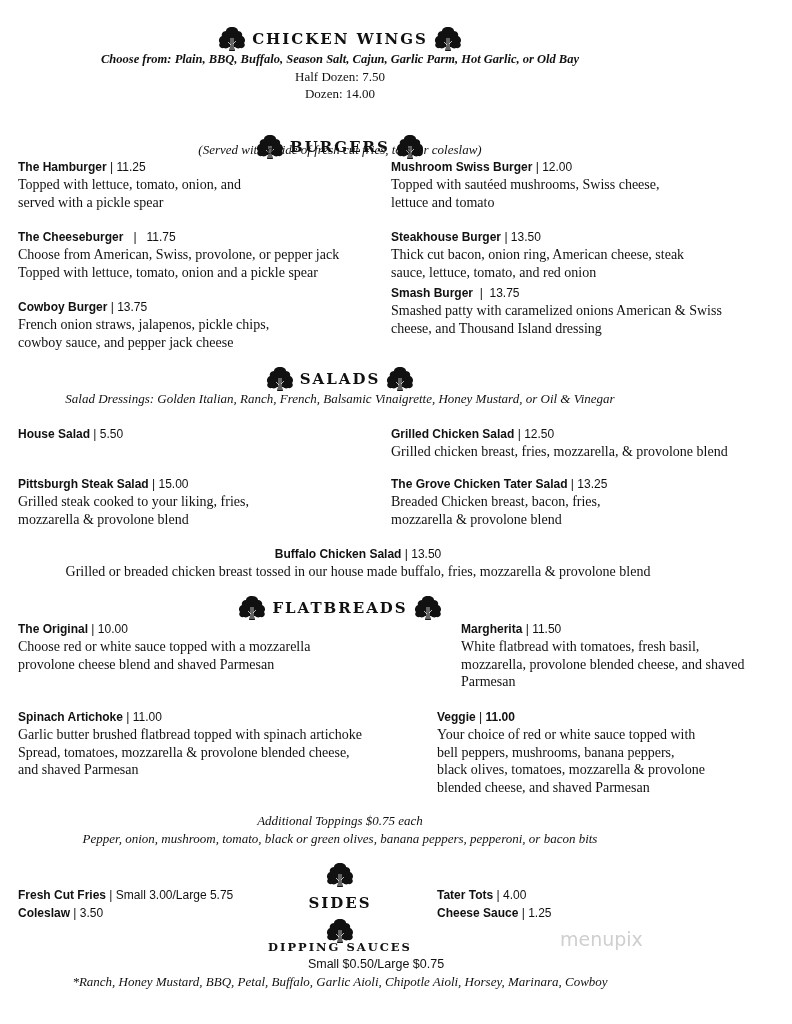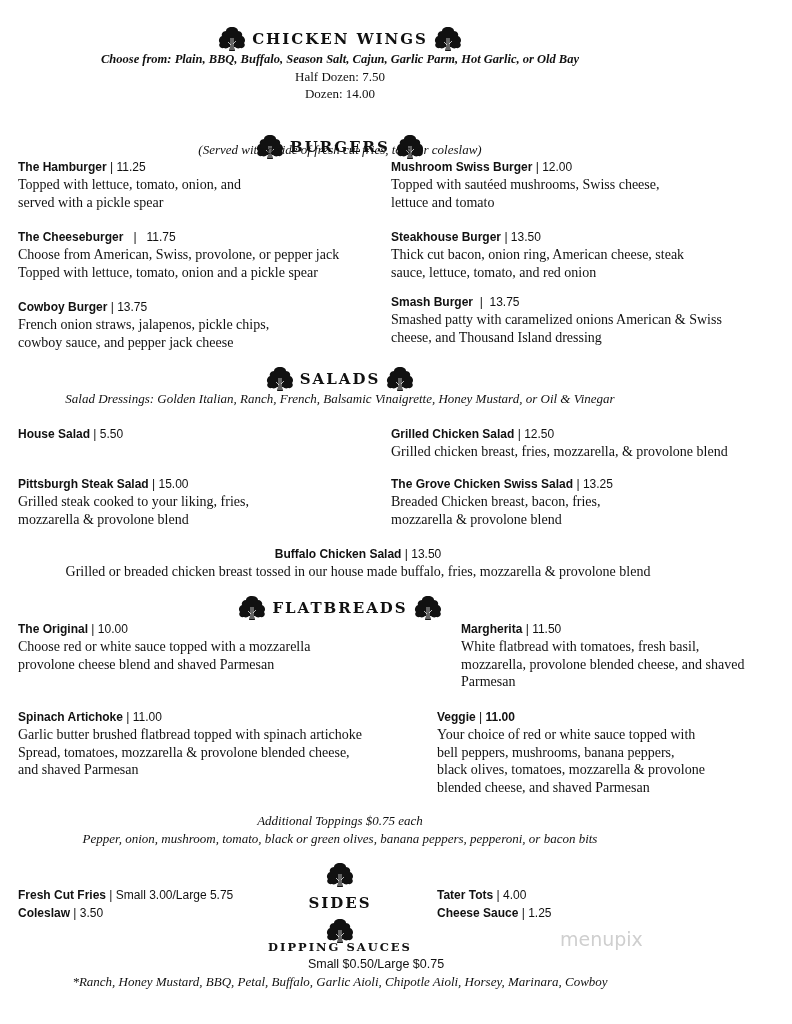--- a/index.html
+++ b/index.html
@@ -71,21 +71,21 @@
 <div class="item" style="left:391px; top:229px;">
   <div class="title"><b>Steakhouse Burger</b><span style="white-space:pre"> | </span><span>13.50</span></div>
   <div class="desc">Thick cut bacon, onion ring, American cheese, steak
 sauce, lettuce, tomato, and red onion</div>
 </div>
 <div class="item" style="left:18px; top:299px;">
   <div class="title"><b>Cowboy Burger</b><span style="white-space:pre"> | </span><span>13.75</span></div>
   <div class="desc">French onion straws, jalapenos, pickle chips,
 cowboy sauce, and pepper jack cheese</div>
 </div>
-<div class="item" style="left:391px; top:294px;">
+<div class="item" style="left:391px; top:285px;">
   <div class="title"><b>Smash Burger</b><span style="white-space:pre">  |  </span><span>13.75</span></div>
   <div class="desc">Smashed patty with caramelized onions American &amp; Swiss
 cheese, and Thousand Island dressing</div>
 </div>
 
 <div class="abs center heading" style="top:366px;">
   <svg class="tree">
       <use href="#tree"></use>
     </svg>
   <span>SALADS</span>
@@ -101,21 +101,21 @@
 <div class="item" style="left:391px; top:426px;">
   <div class="title"><b>Grilled Chicken Salad</b><span style="white-space:pre"> | </span><span>12.50</span></div>
   <div class="desc">Grilled chicken breast, fries, mozzarella, &amp; provolone blend</div>
 </div>
 <div class="item" style="left:18px; top:476px;">
   <div class="title"><b>Pittsburgh Steak Salad</b><span style="white-space:pre"> | </span><span>15.00</span></div>
   <div class="desc">Grilled steak cooked to your liking, fries,
 mozzarella &amp; provolone blend</div>
 </div>
 <div class="item" style="left:391px; top:476px;">
-  <div class="title"><b>The Grove Chicken Swiss Salad</b><span style="white-space:pre"> | </span><span>13.25</span></div>
+  <div class="title"><b>The Grove Chicken Tater Salad</b><span style="white-space:pre"> | </span><span>13.25</span></div>
   <div class="desc">Breaded Chicken breast, bacon, fries,
 mozzarella &amp; provolone blend</div>
 </div>
 <div class="item" style="left:0; width:716px; top:546px; text-align:center;">
   <div class="title"><b>Buffalo Chicken Salad</b><span style="white-space:pre"> | </span><span>13.50</span></div>
   <div class="desc">Grilled or breaded chicken breast tossed in our house made buffalo, fries, mozzarella &amp; provolone blend</div>
 </div>
 
 <div class="abs center heading" style="top:595px;">
   <svg class="tree">

